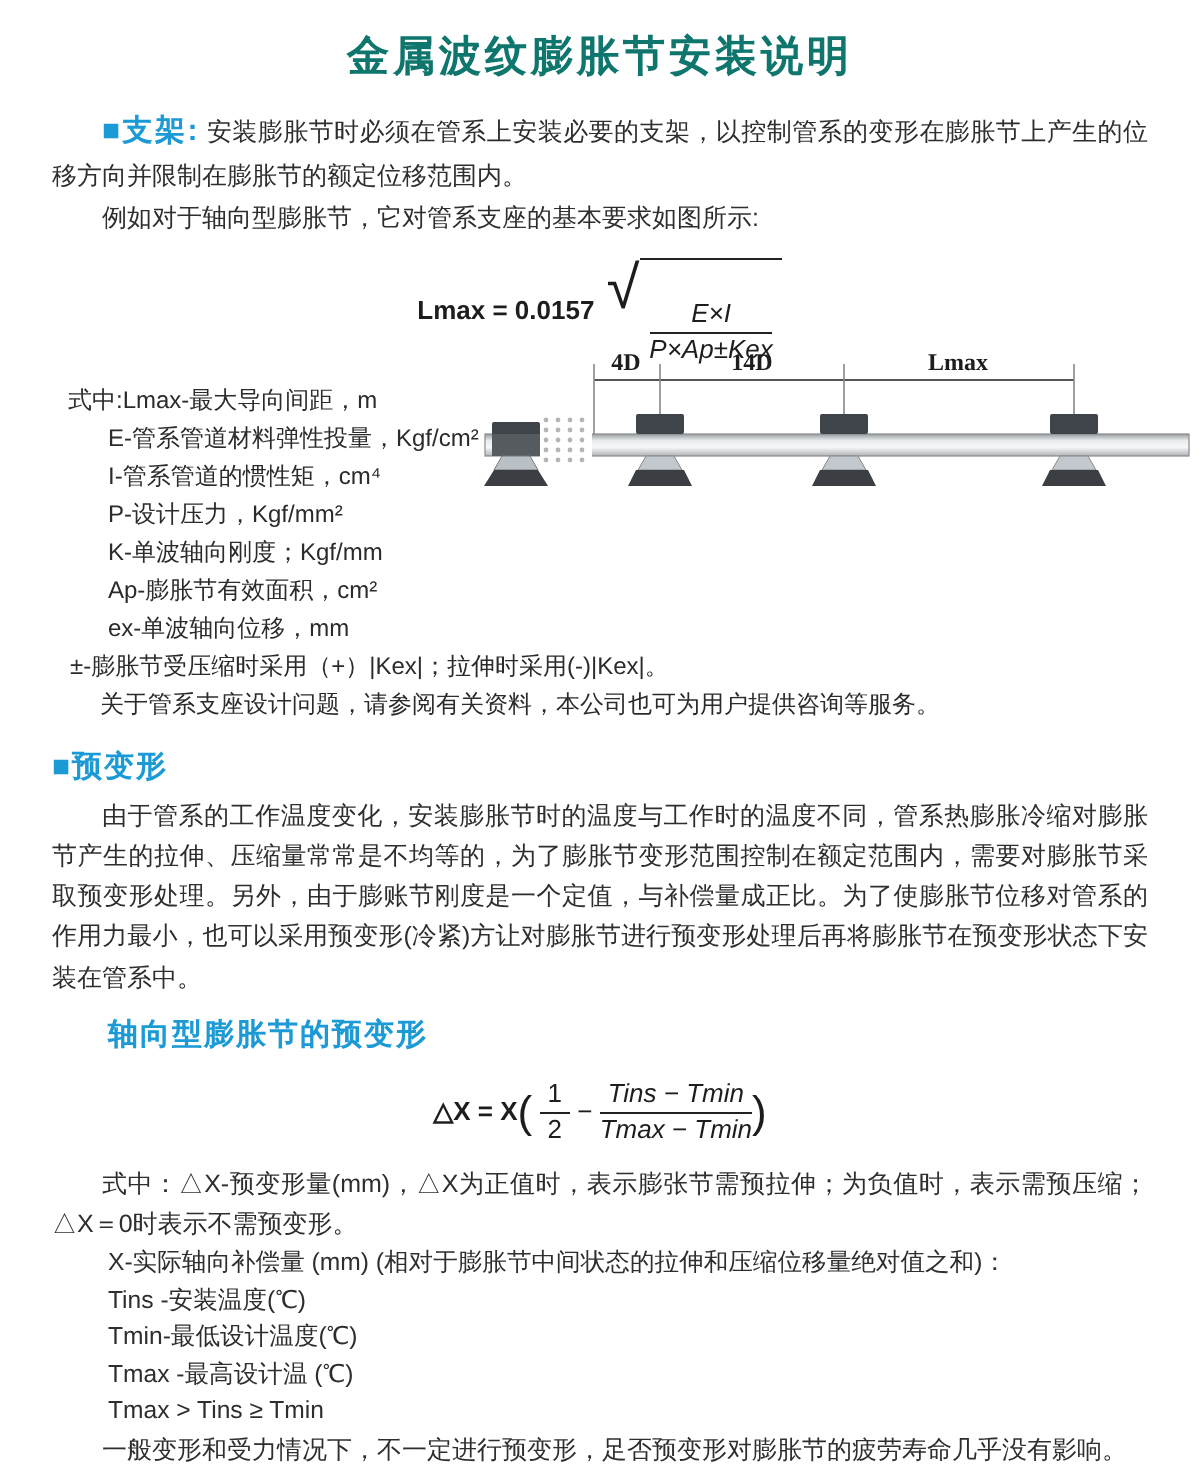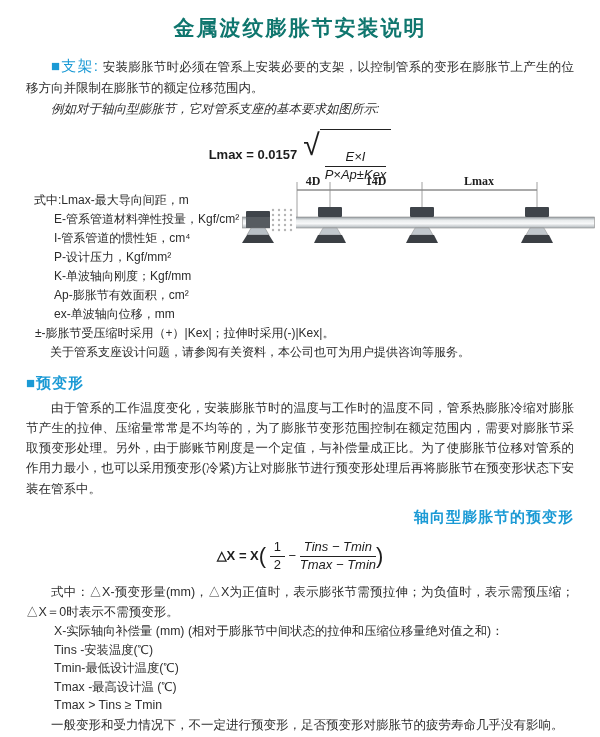--- a/index.html
+++ b/index.html
@@ -6,22 +6,22 @@
   .page{
     position:relative;width:600px;height:737px;margin:0 auto;background:#fff;
     font-family:"Liberation Sans",sans-serif;color:#2e2e2e;overflow:hidden;
     box-sizing:border-box;padding:0 26px;
   }
   .title{
     text-align:center;font-size:21px;font-weight:bold;color:#0f766e;
     letter-spacing:2px;margin:14px 0 12px;
   }
   p.body{font-size:12.5px;line-height:1.62;text-align:justify;margin:0;text-indent:2em;}
-  .sec-head-inline{font-size:15px;font-weight:normal;color:#1b9ad5;letter-spacing:1px;}
-  .example-line{margin-top:2px;font-style:italic;}
+  .sec-head-inline{font-size:15px;font-weight:bold;color:#1b9ad5;letter-spacing:1px;}
+  .example-line{margin-top:2px;}
   
   .formula{text-align:center;font-family:Liberation Sans, sans-serif;font-size:13px;color:#1d1d1d;margin:10px 0 6px;}
   .f-lhs{font-weight:bold;}
   .sqrt{display:inline-flex;align-items:flex-start;vertical-align:middle;margin-left:6px;}
   .rad-sign{font-size:30px;line-height:0.95;font-weight:normal;transform:translateY(2px);}
   .radicand{display:inline-block;border-top:1.4px solid #222;padding:20px 5px 0;}
   .frac{display:inline-block;vertical-align:middle;text-align:center;line-height:1.15;}
   .frac .fnum{display:block;border-bottom:1px solid #222;padding:0 4px 1px;}
   .frac .fden{display:block;padding-top:1px;}
   .ital{font-style:italic;}
@@ -30,21 +30,21 @@
   .defs{font-size:12px;line-height:19px;margin-top:8px;color:#2b2b2b;}
   .defs div{margin-left:28px;}
   .defs div:first-child{margin-left:8px;}
   .defs div:nth-child(8){margin-left:9px;}
   .defs div:nth-child(9){margin-left:24px;}
   
   .diagram{position:absolute;left:242px;top:173px;width:353px;height:100px;}
   .dim-label{font-family:"Liberation Serif",serif;font-weight:bold;font-size:12px;fill:#1d1d1d;}
   
   .h2{font-size:15px;font-weight:bold;color:#1b9ad5;margin:12px 0 5px;letter-spacing:1px;}
-  .sub-blue{font-size:15px;font-weight:bold;color:#1b9ad5;margin:9px 0 4px 28px;letter-spacing:1px;text-align:right;}
+  .sub-blue{font-size:15px;font-weight:bold;color:#1b9ad5;margin:9px 0 4px 28px;letter-spacing:1px;}
   .sub-blue-lg{font-size:16.5px;font-weight:bold;color:#1b9ad5;margin:8px 0 2px 12px;letter-spacing:1px;}
   .axial-items{font-size:12.3px;line-height:18.5px;}
   .axial-items div{margin-left:28px;}
   .formula2{margin:13px 0 9px;}
 </style>
 </head>
 <body>
 
 <div class="page">
 

